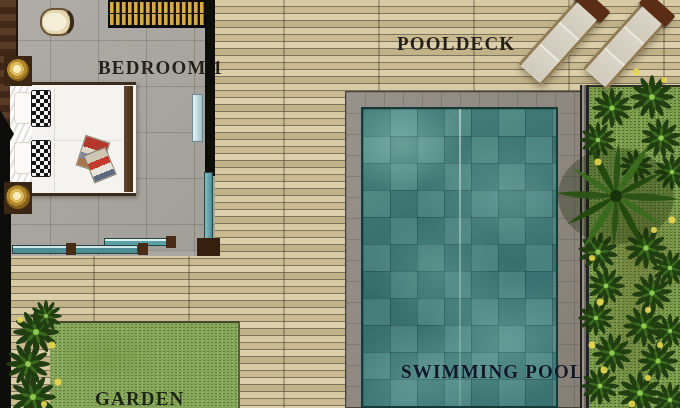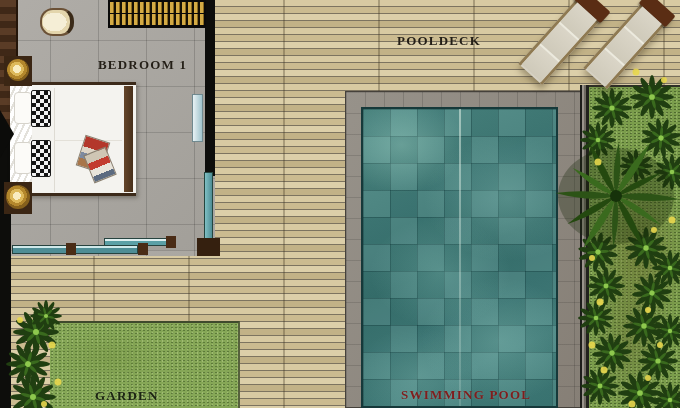--- a/index.html
+++ b/index.html
@@ -147,25 +147,25 @@
   
   .plants { left:0; top:0; width:680px; height:408px; z-index:5; pointer-events:none; }
   .shrub { fill:var(--leaf_dark,#203e11); }
   .shrub-light { fill:var(--leaf_mid,#3a6a1e); }
   .fern-core { fill:var(--leaf_light,#8ec84e); }
   .frond-a { fill:#2c5316; } .frond-b { fill:#3a6a1e; } .frond-c { fill:#24490f; }
   .palm-core { fill:#16320a; }
   .flower { fill:var(--flower_yellow,#e9d84e); opacity:.9; }
 
   
-  .room-label { z-index:8; font-weight:bold; font-size:13px; letter-spacing:1.2px;
+  .room-label { z-index:8; font-weight:bold; font-size:19px; letter-spacing:1.2px;
     color:var(--label,#241f17); white-space:nowrap; text-shadow:0 0 2px rgba(255,255,255,.15); }
   .lbl-bedroom { left:98px; top:57px;text-align:center; }
   .lbl-pooldeck { left:397px; top:33px; }
-  .lbl-pool { left:401px; top:387px; color:#7f1d1d; }
+  .lbl-pool { left:401px; top:361px; color:#0f172a; }
   .lbl-garden { left:95px; top:388px; color:#1c2413; }
 </style>
 </head>
 <body>
 
 <div class="plan">
 
   <div class="deck"></div>
 
   <div class="bedroom-floor"></div>

